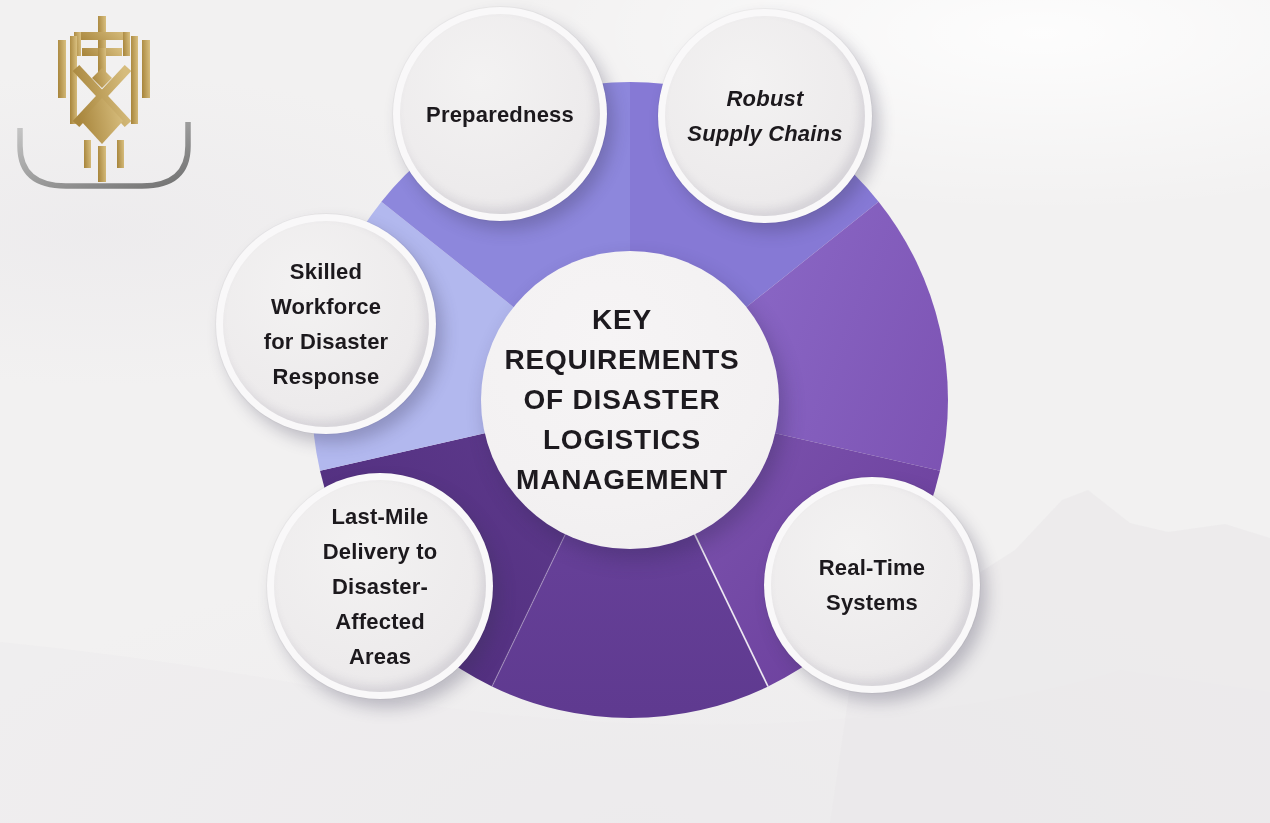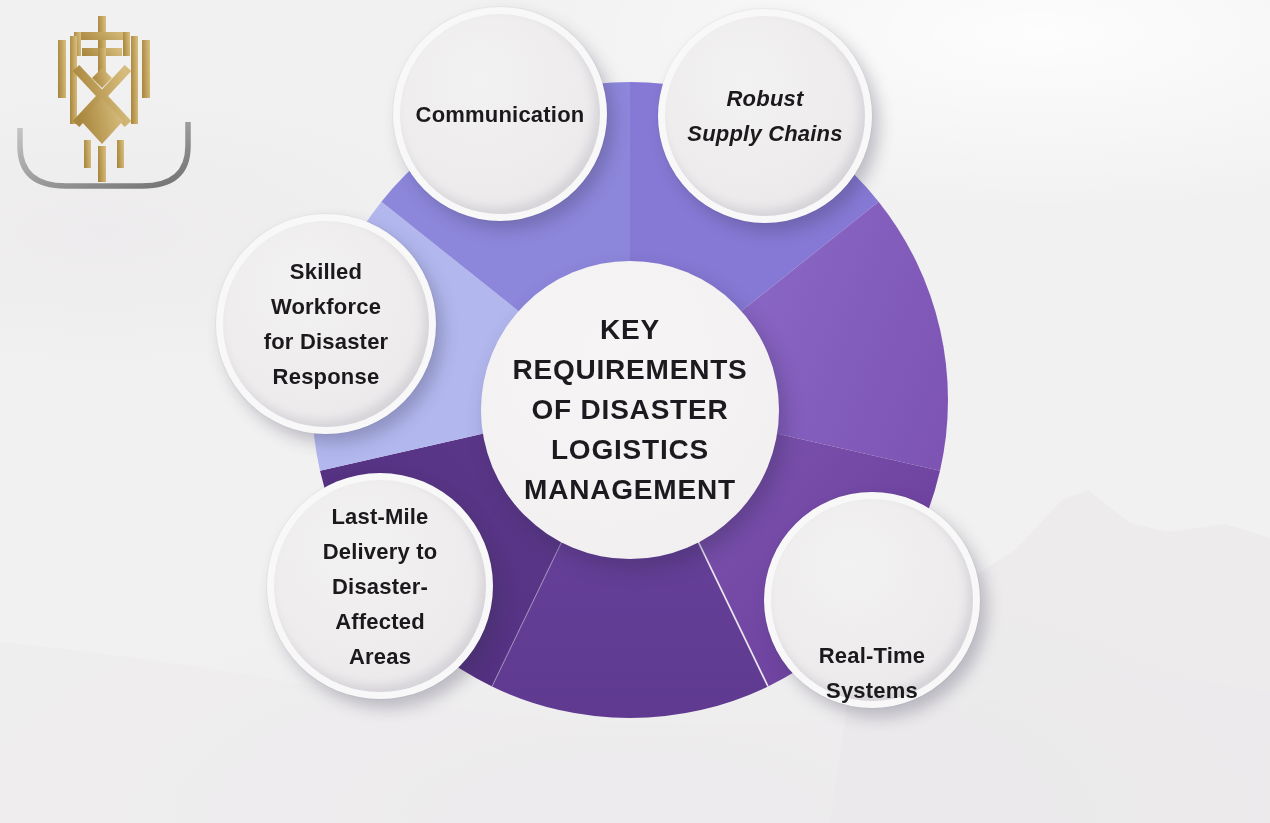--- a/index.html
+++ b/index.html
@@ -29,31 +29,31 @@
     background: radial-gradient(circle at 40% 32%, #f3f2f2 0%, #edebec 62%, #e7e5e7 100%);
     box-shadow: inset -5px -6px 10px rgba(108,102,122,0.16);
   }
   .label {
     position:relative; z-index:1; text-align:center; white-space:pre-line;
     font-weight:700; color:#1c191d; font-size:22px; line-height:35px; letter-spacing:0.2px;
   }
   .n-preparedness { left:393px; top:7px;   width:214px; height:214px; }
   .n-robust       { left:658px; top:9px;   width:214px; height:214px;font-style:italic; }
   .n-integrated   { left:819px; top:211px; width:222px; height:222px; }
-  .n-realtime     { left:764px; top:492px; width:216px; height:216px;align-items:flex-end; }
+  .n-realtime     { left:764px; top:477px; width:216px; height:216px; }
   .n-communication{ left:521px; top:592px; width:218px; height:218px; }
   .n-lastmile     { left:267px; top:473px; width:226px; height:226px; }
   .n-skilled      { left:216px; top:214px; width:220px; height:220px; }
 
   .hub {
-    position:absolute; left:481px; top:261px; width:298px; height:298px;
+    position:absolute; left:481px; top:251px; width:298px; height:298px;
     border-radius:50%;
     background: radial-gradient(circle at 42% 30%, #f6f4f5 0%, #f3f1f2 60%, #efedee 100%);
     box-shadow: 6px 10px 20px rgba(48,38,78,0.32);
-    display:flex; align-items:center; justify-content:center;
+    display:flex; align-items:center; 
     z-index:3;
   }
   .hub .label { font-size:28px; line-height:40px; letter-spacing:0.8px; color:#1d1a1f; width:282px; }
 </style>
 </head>
 <body>
 
 <div class="canvas">
 
   <svg class="bg-ridge" viewBox="0 0 1270 823" aria-hidden="true">
@@ -118,21 +118,21 @@
     <path fill="url(#g-realtime)" d="M630,400 L940,470.8 A318,318 0 0 1 768,686.5 Z"></path>
     <path fill="url(#g-communication)" d="M630,400 L768,686.5 A318,318 0 0 1 492,686.5 Z"></path>
     <path fill="url(#g-lastmile)" d="M630,400 L492,686.5 A318,318 0 0 1 320,470.8 Z"></path>
     <path d="M630,400 L320,470.8 A318,318 0 0 1 381.4,201.7 Z" fill="#b2b8ee"></path>
     <path d="M630,400 L381.4,201.7 A318,318 0 0 1 630,82 Z" fill="#8d87dc"></path>
     <line x1="630" y1="400" x2="768" y2="686.5" stroke-width="1.7" stroke="rgba(255,255,255,0.85)"></line>
     <line x1="630" y1="400" x2="492" y2="686.5" stroke-width="1.2" stroke="rgba(255,255,255,0.28)"></line>
   </svg>
 
   <div class="node n-preparedness">
-    <div class="label">Communication</div>
+    <div class="label">Preparedness</div>
   </div>
   <div class="node n-robust">
     <div class="label">Robust
 Supply Chains</div>
   </div>
   <div class="node n-realtime">
     <div class="label">Real-Time
 Systems</div>
   </div>
   <div class="node n-lastmile">

